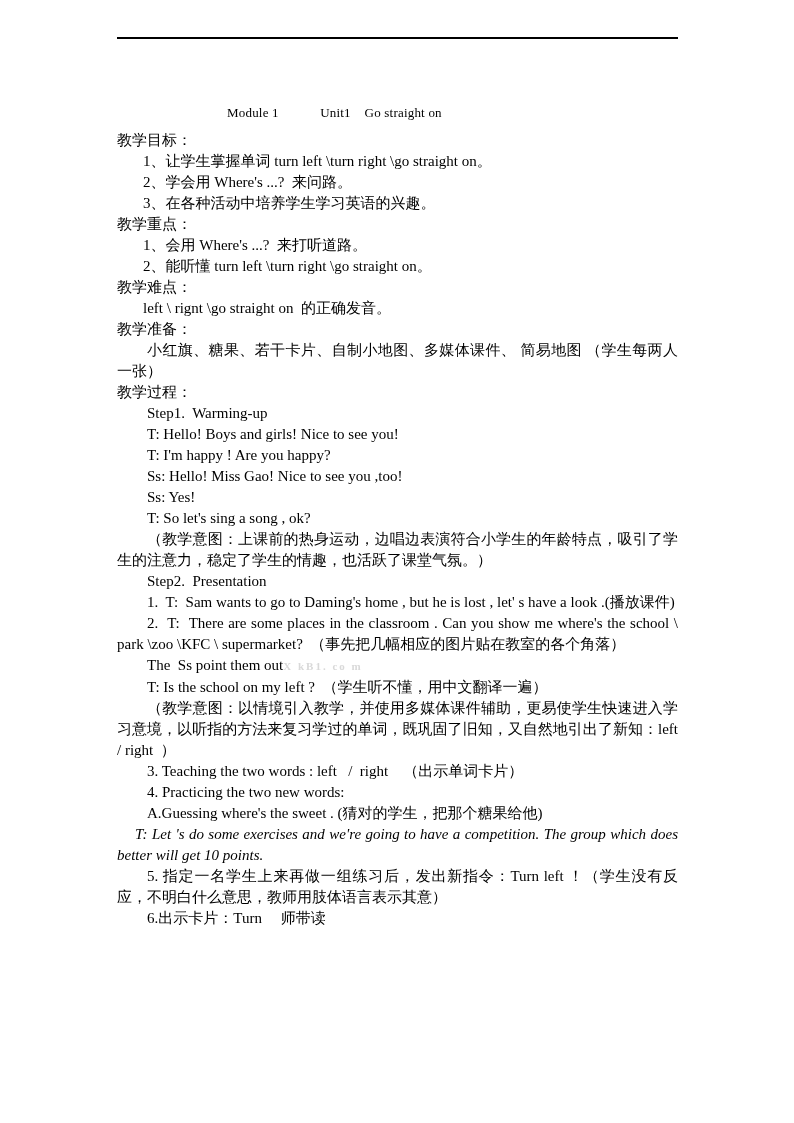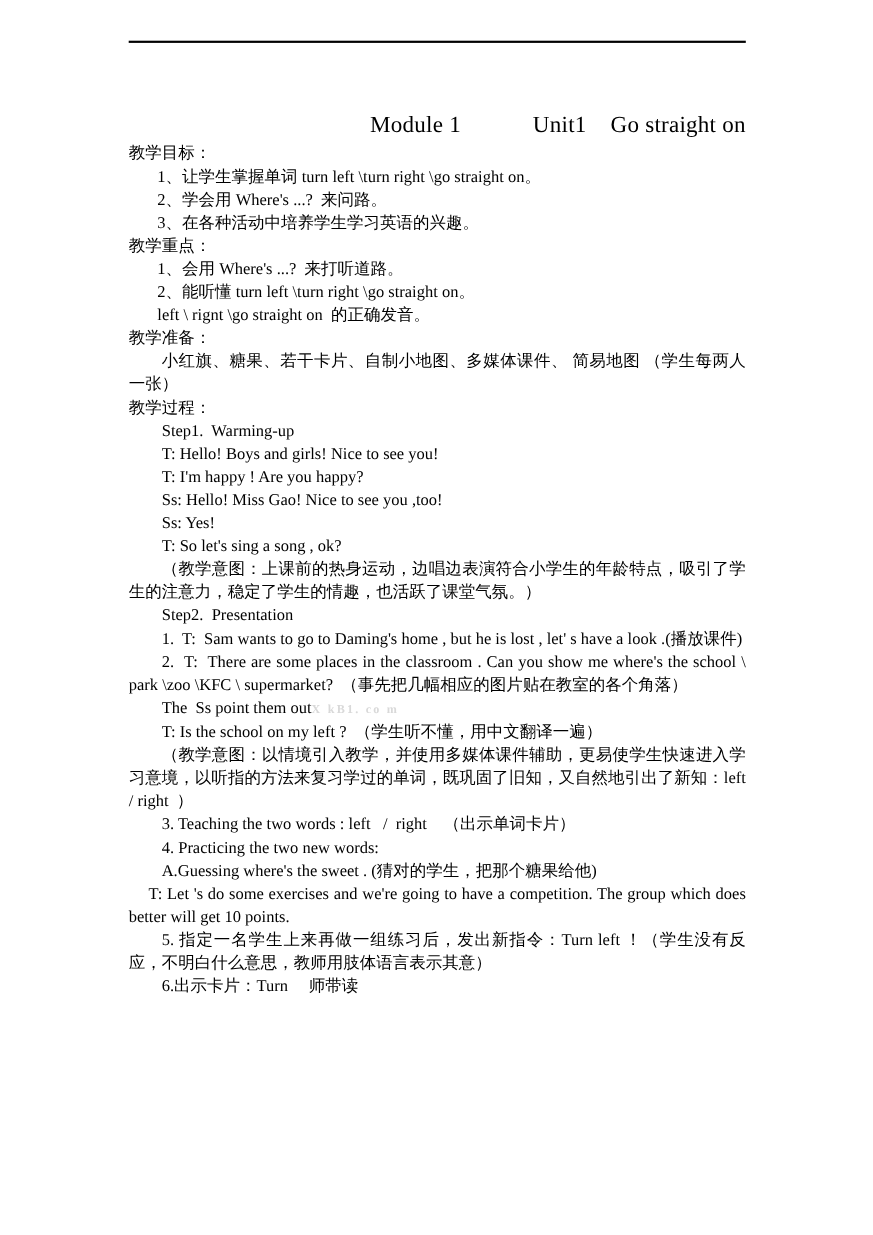--- a/index.html
+++ b/index.html
@@ -35,45 +35,44 @@
 
   
   .content {
     position: absolute;
     left: 117px;
     top: 100px;
     width: 561px;
   }
 
   .doc-title {
-    font-size: 21px;
+    font-size: 13px;
     line-height: 26px;
     white-space: pre;
     margin: 0 0 4px 0;
     padding-left: 110px;
     letter-spacing: 0.2px;
-    text-align: right;
   }
 
   p {
     margin: 0;
     font-size: 15px;
     line-height: 21px;
     text-align: justify;
     text-justify: inter-word;
     white-space: pre-wrap;
   }
 
   
   .lvl0 { text-indent: 0; }
   
   .lvl1 { text-indent: 0; padding-left: 26px; }
   
   .hang { text-indent: 30px; }
-  .hang-sm { text-indent: 18px; }
+  .hang-sm { text-indent: 18px; font-style: italic; }
   
   .lvl-dlg { padding-left: 30px; }
 
   .watermark {
     color: #d9d9d9;
     font-size: 11px;
     letter-spacing: 2px;
     white-space: pre;
     font-weight: bold;
   }
@@ -91,20 +90,21 @@
 
     <p class="lvl0">教学目标：</p>
     <p class="lvl1">1、让学生掌握单词 turn left \turn right \go straight on。</p>
     <p class="lvl1">2、学会用 Where's ...?  来问路。</p>
     <p class="lvl1">3、在各种活动中培养学生学习英语的兴趣。</p>
 
     <p class="lvl0">教学重点：</p>
     <p class="lvl1">1、会用 Where's ...?  来打听道路。</p>
     <p class="lvl1">2、能听懂 turn left \turn right \go straight on。</p>
 
+    <p class="lvl0">教学难点：</p>
     <p class="lvl1">left \ rignt \go straight on  的正确发音。</p>
 
     <p class="lvl0">教学准备：</p>
     <p class="hang">小红旗、糖果、若干卡片、自制小地图、多媒体课件、 简易地图 （学生每两人一张）</p>
 
     <p class="lvl0">教学过程：</p>
 
     <p class="lvl-dlg">Step1.  Warming-up</p>
     <p class="lvl-dlg">T: Hello! Boys and girls! Nice to see you!</p>
     <p class="lvl-dlg">T: I'm happy ! Are you happy?</p>

